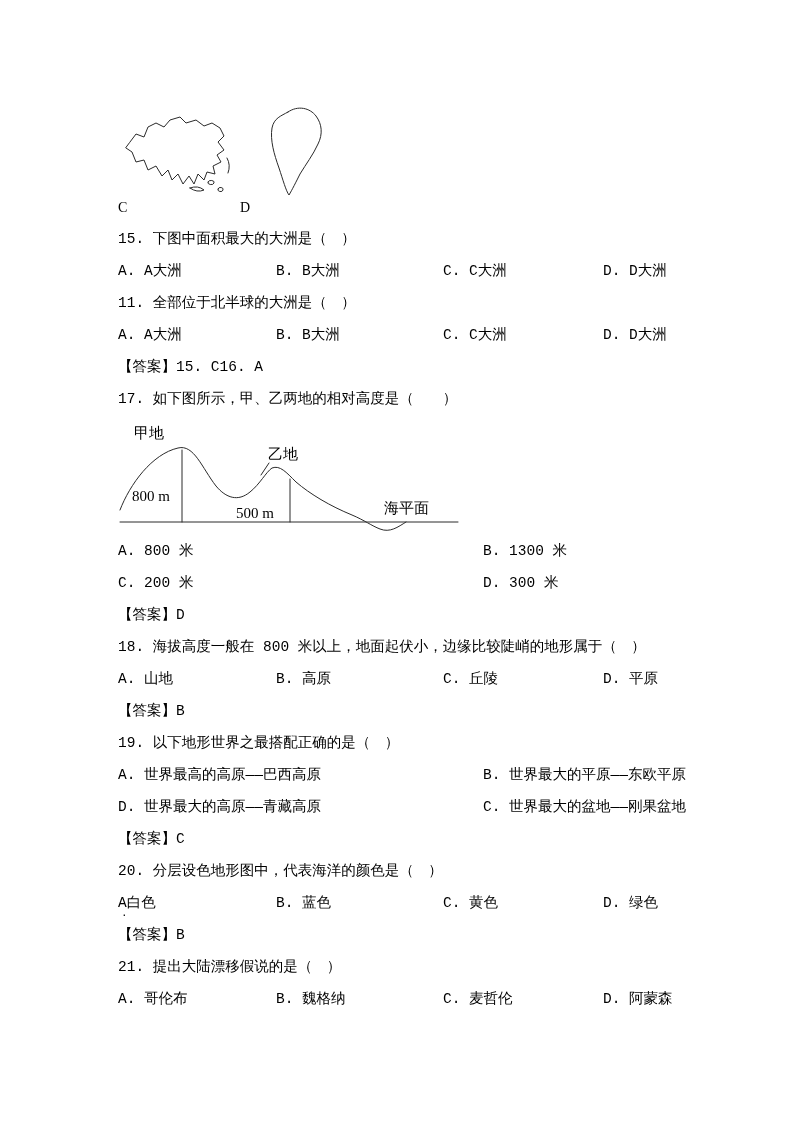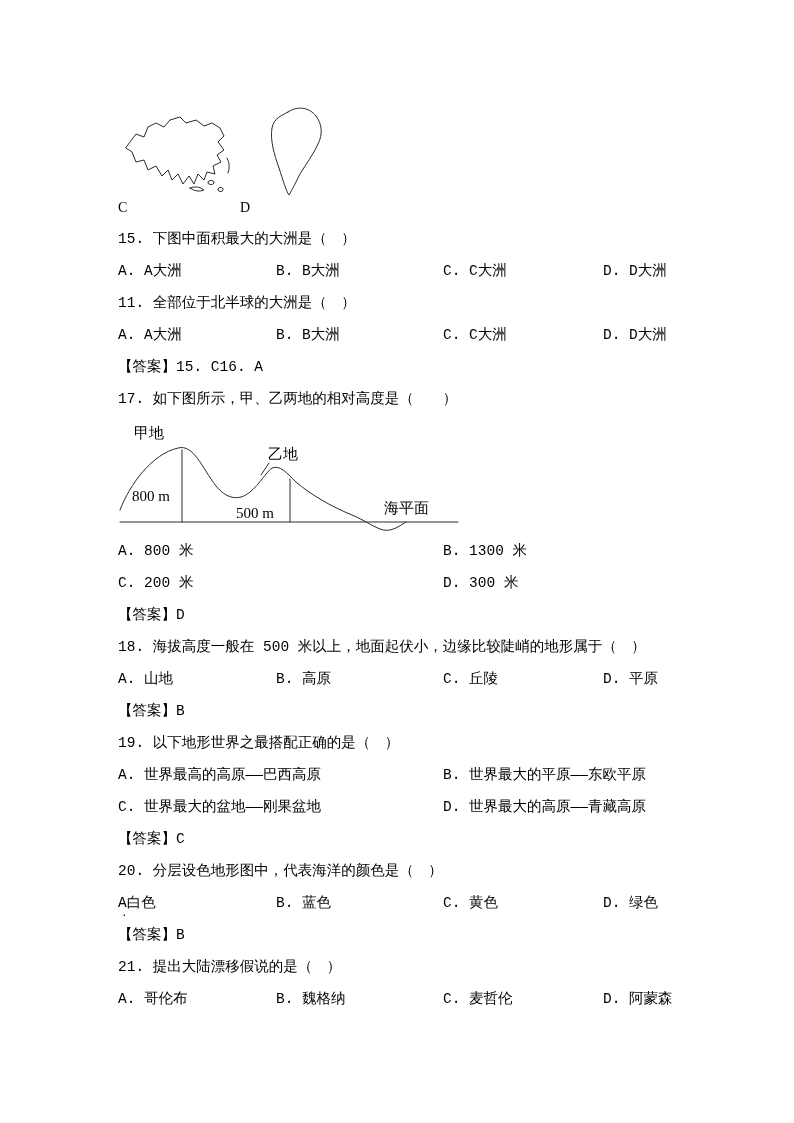--- a/index.html
+++ b/index.html
@@ -13,21 +13,21 @@
     font-size:14.5px;
     overflow:hidden;
   }
   .content {
     position:absolute;
     left:118px; top:100px;
     width:560px;
   }
   .line { line-height:19px; margin-bottom:13px; white-space:nowrap;font-family:Liberation Mono, monospace; }
   .opts4 { display:grid; grid-template-columns:158px 167px 160px 1fr; }
-  .opts2 { display:grid; grid-template-columns:325px 1fr; }
+  .opts2 { display:grid; grid-template-columns:325px 1fr;gap:40px; }
 
   .fig-continents { position:relative; height:115px; margin-bottom:15px; }
   .fig-continents svg { position:absolute; left:2px; top:0; }
   .figlabel { position:absolute; bottom:0; line-height:15px; font-size:14px; }
   .lbl-c { left:0; }
   .lbl-d { left:122px; }
 
   .fig-elevation { position:relative; height:112px; margin-bottom:8px; }
   .fig-elevation svg { position:absolute; left:0; top:0; }
   svg text { font-family:"Liberation Serif","DejaVu Serif",serif; fill:#000; }
@@ -96,38 +96,38 @@
       <span>A. 800 米</span>
       <span>B. 1300 米</span>
     </div>
     <div class="line opts2">
       <span>C. 200 米</span>
       <span>D. 300 米</span>
     </div>
 
     <div class="line">【答案】D</div>
 
-    <div class="line">18. 海拔高度一般在 500 米以上，地面起伏小，边缘比较陡峭的地形属于（　）</div>
+    <div class="line">18. 海拔高度一般在 800 米以上，地面起伏小，边缘比较陡峭的地形属于（　）</div>
     <div class="line opts4">
       <span>A. 山地</span>
       <span>B. 高原</span>
       <span>C. 丘陵</span>
       <span>D. 平原</span>
     </div>
 
     <div class="line">【答案】B</div>
 
     <div class="line">19. 以下地形世界之最搭配正确的是（　）</div>
     <div class="line opts2">
       <span>A. 世界最高的高原——巴西高原</span>
       <span>B. 世界最大的平原——东欧平原</span>
     </div>
     <div class="line opts2">
+      <span>D. 世界最大的高原——青藏高原</span>
       <span>C. 世界最大的盆地——刚果盆地</span>
-      <span>D. 世界最大的高原——青藏高原</span>
     </div>
 
     <div class="line">【答案】C</div>
 
     <div class="line">20. 分层设色地形图中，代表海洋的颜色是（　）</div>
     <div class="line opts4">
       <span class="cellrel">
         <span>A白色</span>
         <span class="stray">·</span>
       </span>

